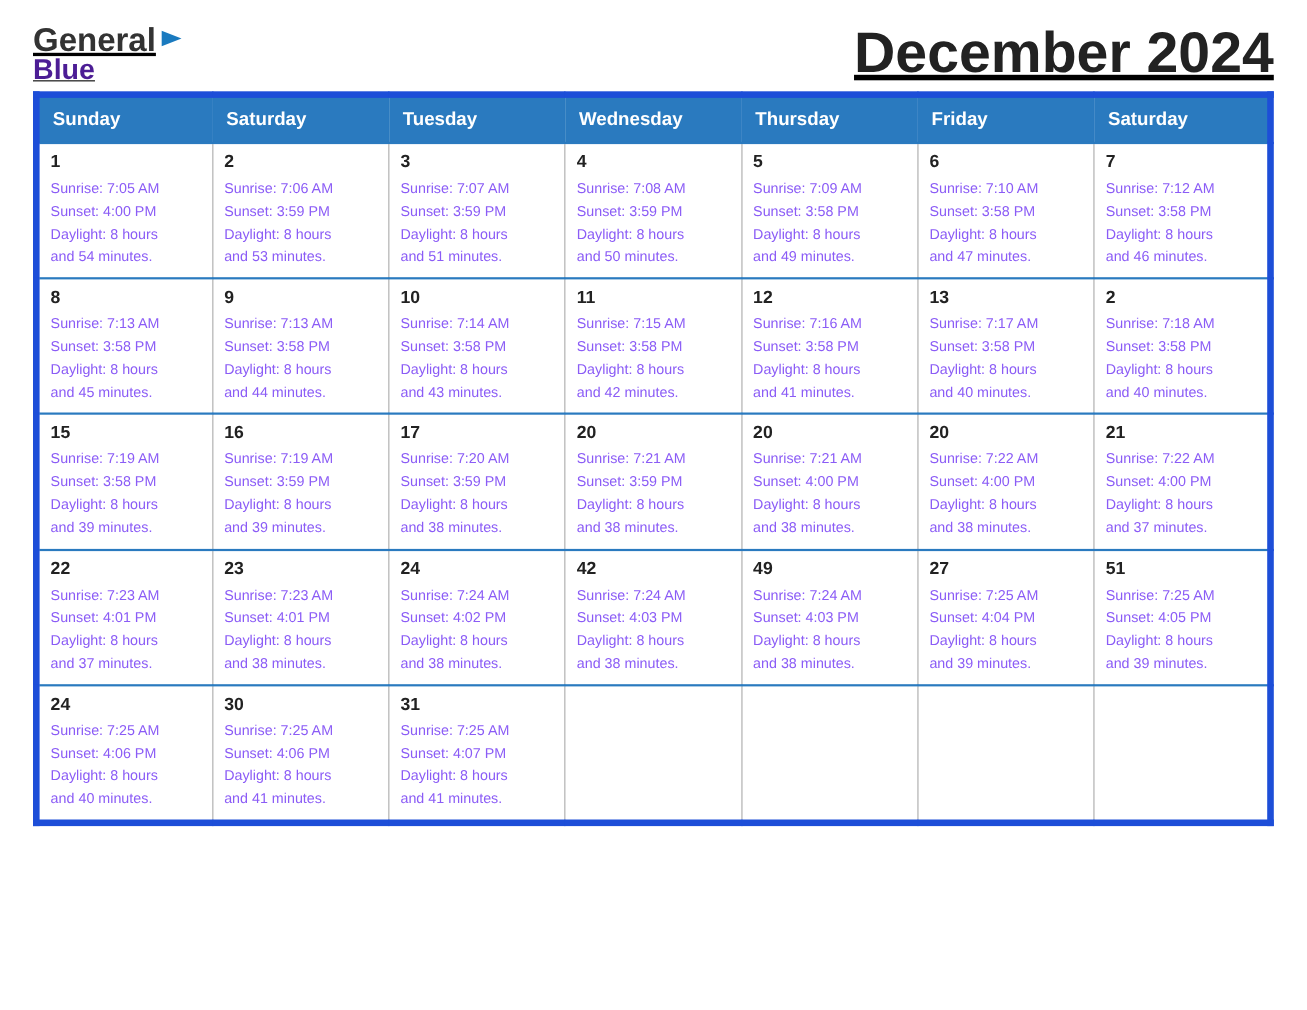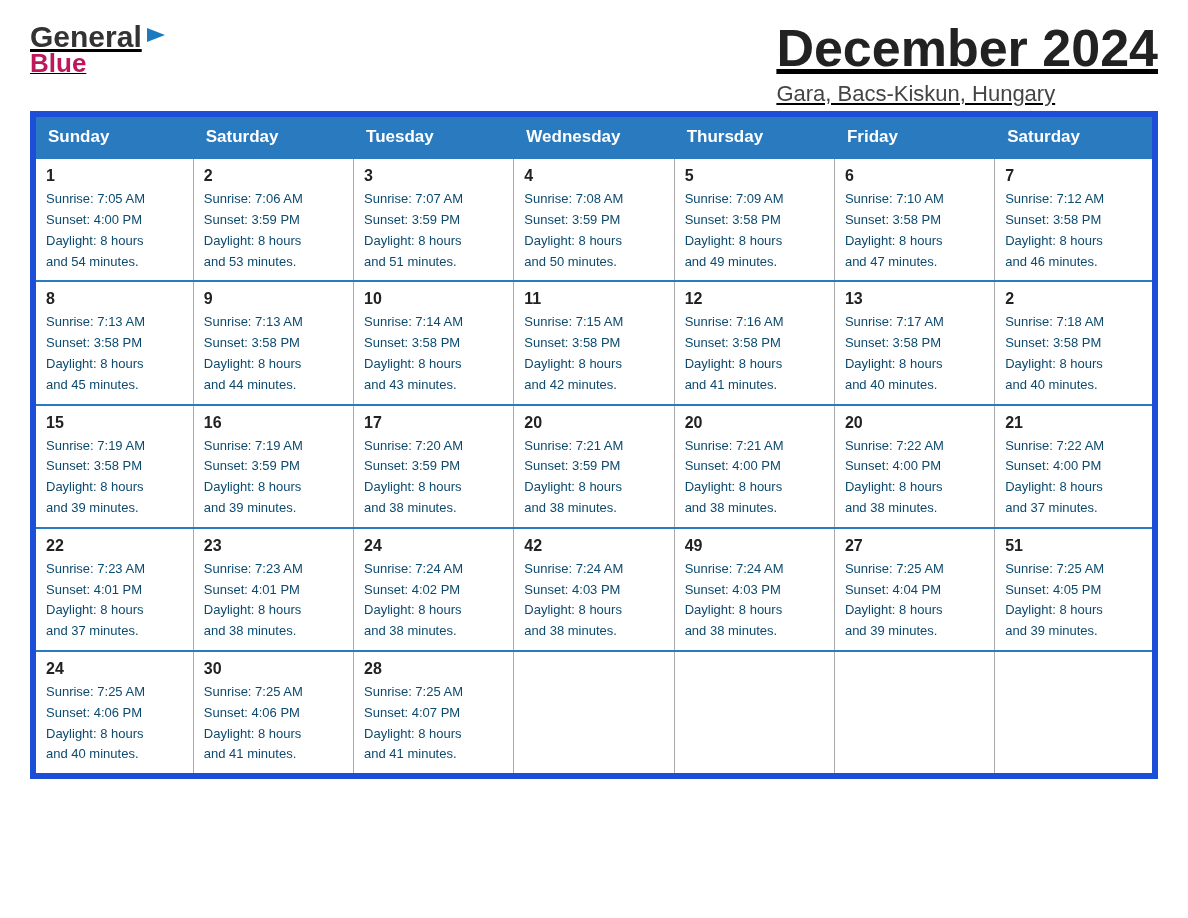--- a/index.html
+++ b/index.html
@@ -16,21 +16,21 @@
       align-items: flex-start;
       margin-bottom: 4px;
       text-decoration: underline;
     }
     .logo {
       display: flex;
       flex-direction: column;
       align-items: flex-start;
     }
     .logo-blue-line {
-      color: #be185d;
+      color: #4c1d95;
       font-size: 26px;
       font-weight: bold;
       margin-top: -4px;
     }
     .title-area {
       text-align: left;
     }
     .month-title {
       font-size: 52px;
       font-weight: bold;
@@ -67,21 +67,21 @@
     }
     .day-num {
       font-size: 16px;
       font-weight: bold;
       display: block;
       margin-bottom: 4px;
     }
     .day-info {
       font-size: 13px;
       line-height: 1.6;
-      color: #0c4a6e;
+      color: #8b5cf6;
     }
     .empty-cell {
       background: #fff;
     }
     .calendar tr {
       border-bottom: 2px solid #2a7abf;
     }
     .logo-wrapper {
       display: flex;
       align-items: center;
@@ -104,21 +104,20 @@
           <polygon points="2,4 20,11 2,18" fill="#1a7abf"></polygon>
         </svg>
       </span>
     </div>
     <div style="margin-top: -6px;">
       <span class="logo-blue-line">Blue</span>
     </div>
   </div>
   <div class="title-area">
     <div class="month-title">December 2024</div>
-    <div class="location">Gara, Bacs-Kiskun, Hungary</div>
   </div>
 </div>
 
 <table class="calendar">
   <thead>
     <tr>
       <th>Sunday</th>
       <th>Saturday</th>
       <th>Tuesday</th>
       <th>Wednesday</th>
@@ -401,21 +400,21 @@
         <td>
         <span class="day-num">30</span>
         <div class="day-info">
           Sunrise: 7:25 AM<br>
           Sunset: 4:06 PM<br>
           Daylight: 8 hours<br>
           and 41 minutes.
         </div>
       </td>
         <td>
-        <span class="day-num">28</span>
+        <span class="day-num">31</span>
         <div class="day-info">
           Sunrise: 7:25 AM<br>
           Sunset: 4:07 PM<br>
           Daylight: 8 hours<br>
           and 41 minutes.
         </div>
       </td>
         <td class="empty-cell"></td>
         <td class="empty-cell"></td>
         <td class="empty-cell"></td>

